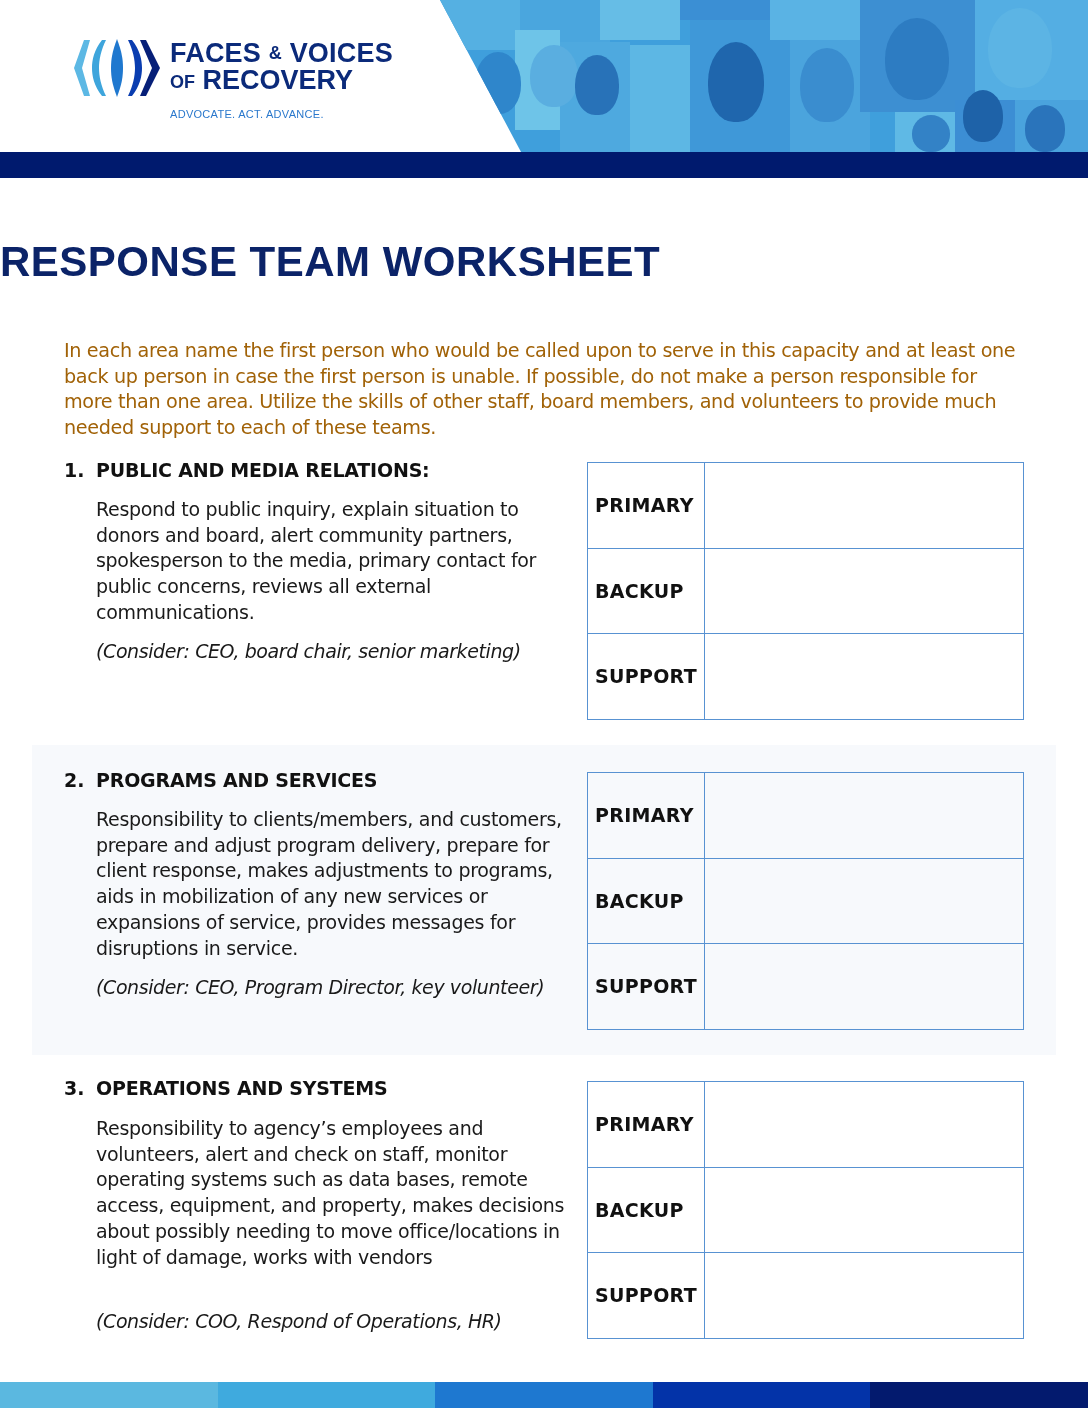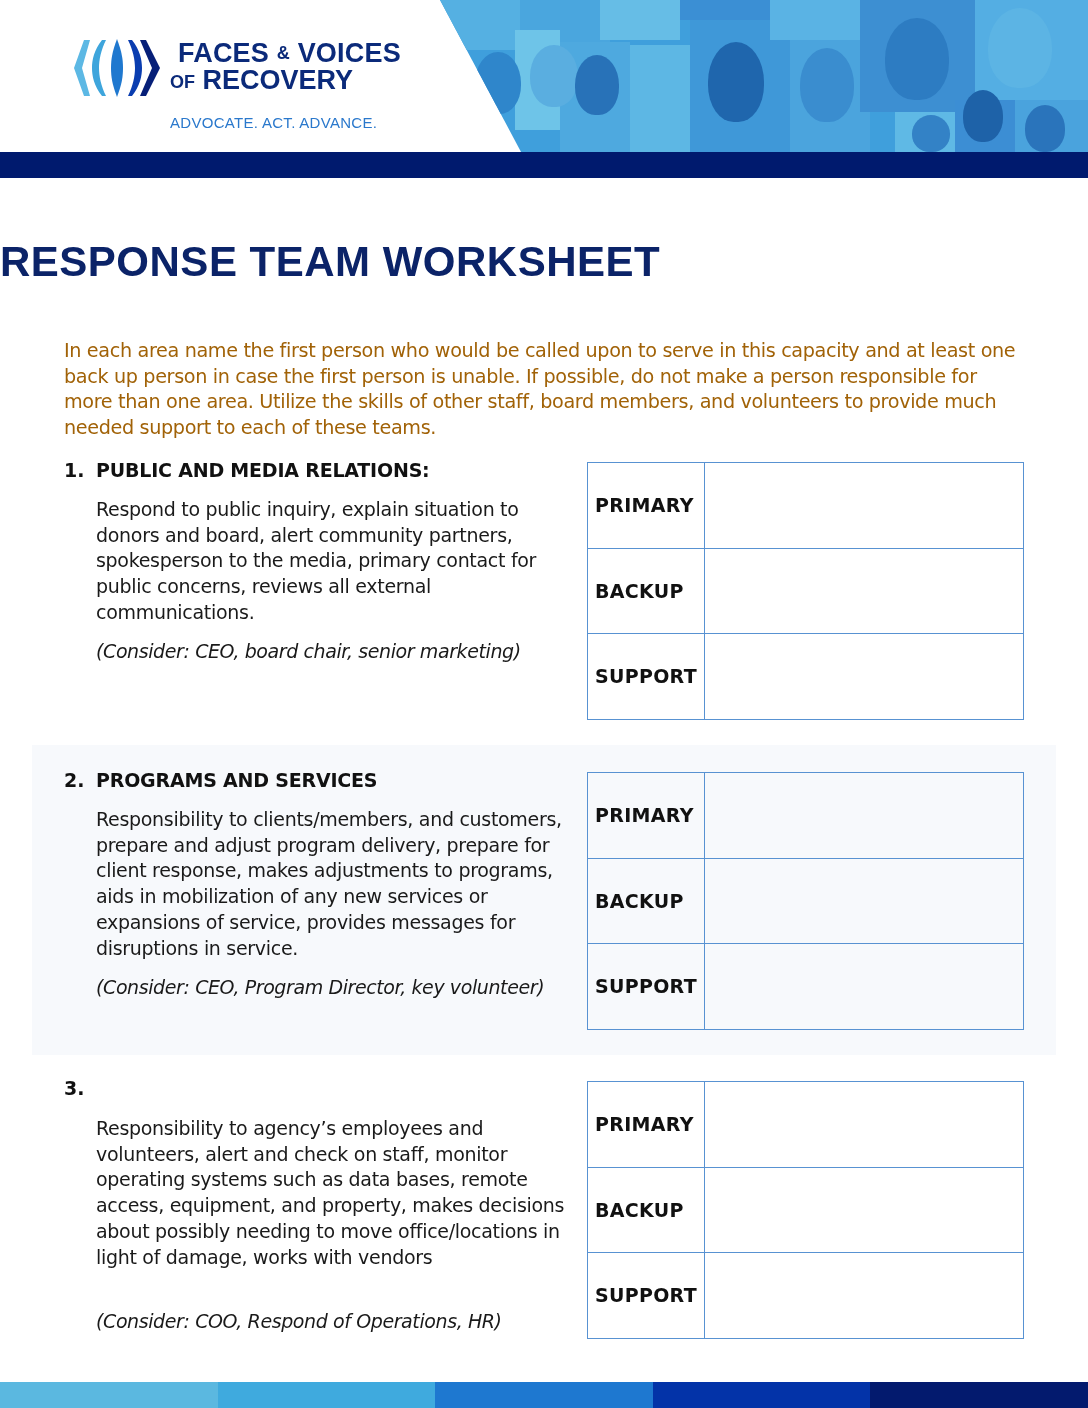--- a/index.html
+++ b/index.html
@@ -11,25 +11,25 @@
   .collage {
     position: absolute; left: 0; top: 0; width: 1088px; height: 152px;
     clip-path: polygon(440px 0, 1088px 0, 1088px 152px, 521px 152px);
     background: #3f9fdc;
   }
   .collage .tile { position: absolute; }
   .collage .face { position: absolute; border-radius: 50% 50% 46% 46%; }
   .navy-bar { position: absolute; left: 0; top: 152px; width: 1088px; height: 26px; background: #001a6e; }
 
   .logo { position: absolute; left: 72px; top: 38px; width: 90px; height: 60px; }
-  .brand-line1 { position: absolute; left: 178px; top: 38px; font-family: "Liberation Sans", sans-serif; font-weight: 700; font-size: 27px; color: #0b2a7a; letter-spacing: 0.2px; line-height: 30px; white-space: nowrap; }
+  .brand-line1 { position: absolute; left: 170px; top: 38px; font-family: "Liberation Sans", sans-serif; font-weight: 700; font-size: 27px; color: #0b2a7a; letter-spacing: 0.2px; line-height: 30px; white-space: nowrap; }
   .brand-line1 .amp { font-size: 18px; vertical-align: 3px; }
   .brand-line2 { position: absolute; left: 170px; top: 66px; font-family: "Liberation Sans", sans-serif; font-weight: 700; font-size: 27px; color: #0b2a7a; line-height: 28px; white-space: nowrap; }
   .brand-line2 .of { font-size: 18px; vertical-align: 1px; }
-  .tagline { position: absolute; left: 170px; top: 114px; font-family: "Liberation Sans", sans-serif; font-size: 15px; color: #2a78cc; letter-spacing: 0.3px; white-space: nowrap; }
+  .tagline { position: absolute; left: 170px; top: 108px; font-family: "Liberation Sans", sans-serif; font-size: 11px; color: #2a78cc; letter-spacing: 0.3px; white-space: nowrap; }
 
   
   .page-title { position: absolute; left: 0; top: 238px; width: 1088px; text-align: left; font-family: "Liberation Sans", sans-serif; font-weight: 700; font-size: 42px; color: #0b2368; letter-spacing: 0.5px; }
   .intro { position: absolute; left: 64px; top: 338px; width: 960px; font-family: "DejaVu Sans", sans-serif; font-size: 19.2px; line-height: 25.5px; color: #a16207; letter-spacing: -0.35px; }
 
   
   .section { position: absolute; left: 32px; width: 1024px; }
   .section.shaded { background: #f7f9fc; }
   .sec-num { position: absolute; left: 32px; font-weight: 700; font-size: 19px; color: #111; }
   .sec-title { position: absolute; left: 64px; font-weight: 700; font-size: 19px; color: #111; letter-spacing: -0.2px; white-space: nowrap; }
@@ -141,20 +141,21 @@
     <tr>
       <td class="role-label">SUPPORT</td>
       <td class="role-field"></td>
     </tr>
   </tbody>
     </table>
 </div>
 
 <div class="section" style="top:1065px;height:290px;">
   <div class="sec-num" style="top:12px;">3.</div>
+  <div class="sec-title" style="top:12px;">OPERATIONS AND SYSTEMS</div>
   <div class="sec-desc" style="top:51px;">Responsibility to agency’s employees and volunteers, alert and check on staff, monitor operating systems such as data bases, remote access, equipment, and property, makes decisions about possibly needing to move office/locations in light of damage, works with vendors</div>
   <div class="sec-consider" style="top:245px;">(Consider: COO, Respond of Operations, HR)</div>
   <table class="role-table" style="top:16px;">
     <tbody>
         <tr>
       <td class="role-label">PRIMARY</td>
       <td class="role-field"></td>
     </tr>
     <tr>
       <td class="role-label">BACKUP</td>

